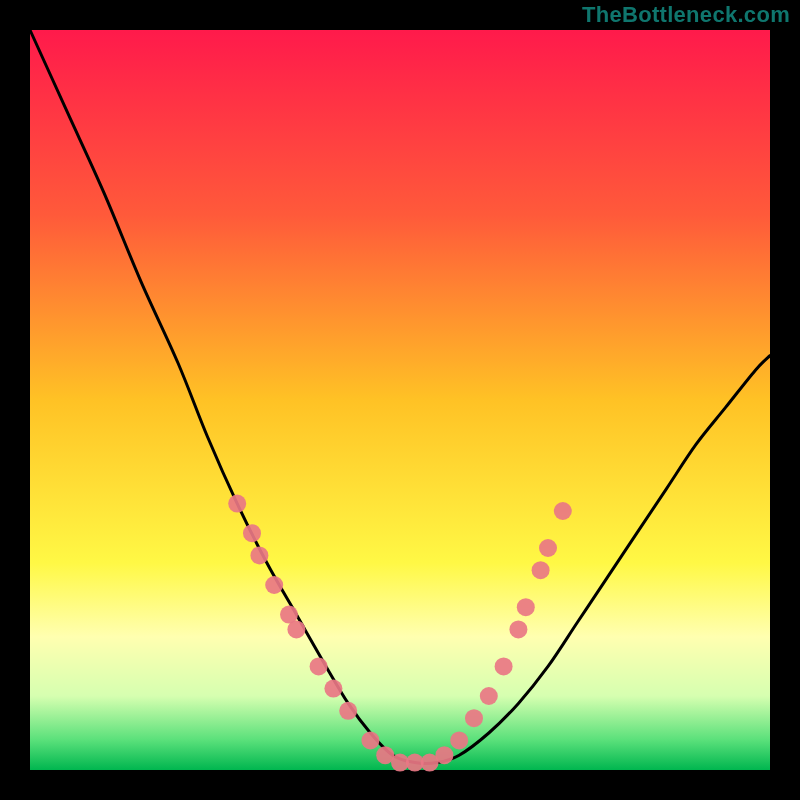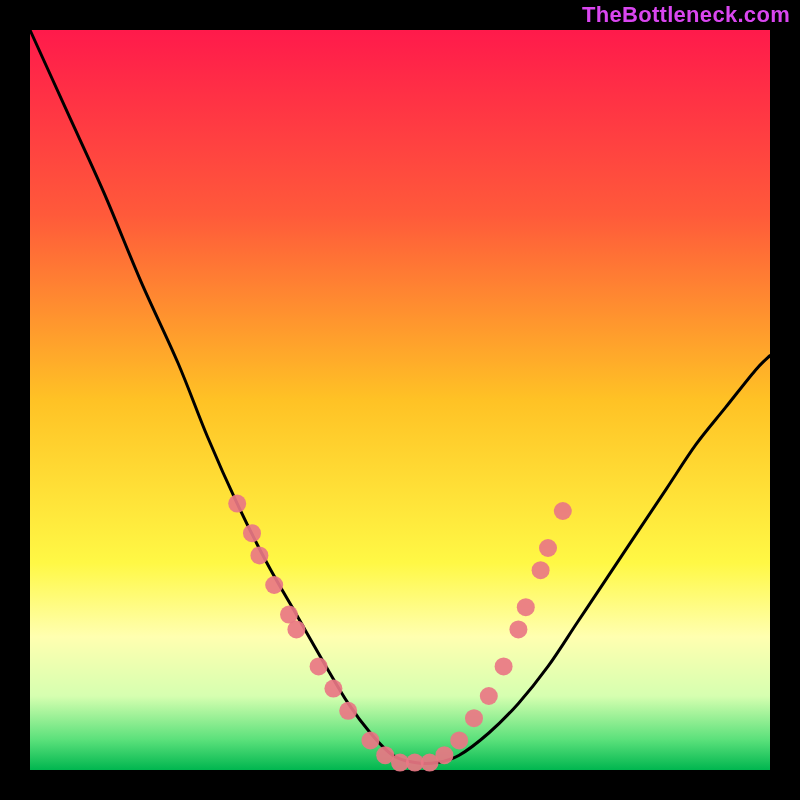--- a/index.html
+++ b/index.html
@@ -14,21 +14,21 @@
   .stage {
     position: relative;
     width: 800px;
     height: 800px;
     background: #000;
   }
   .watermark {
     position: absolute;
     top: 2px;
     right: 10px;
-    color: #d946ef;
+    color: #0f766e;
     font-size: 22px;
     font-weight: 600;
     font-family: Arial, sans-serif;
     letter-spacing: 0.3px;
     user-select: none;
   }
   svg {
     position: absolute;
     top: 0;
     left: 0;

